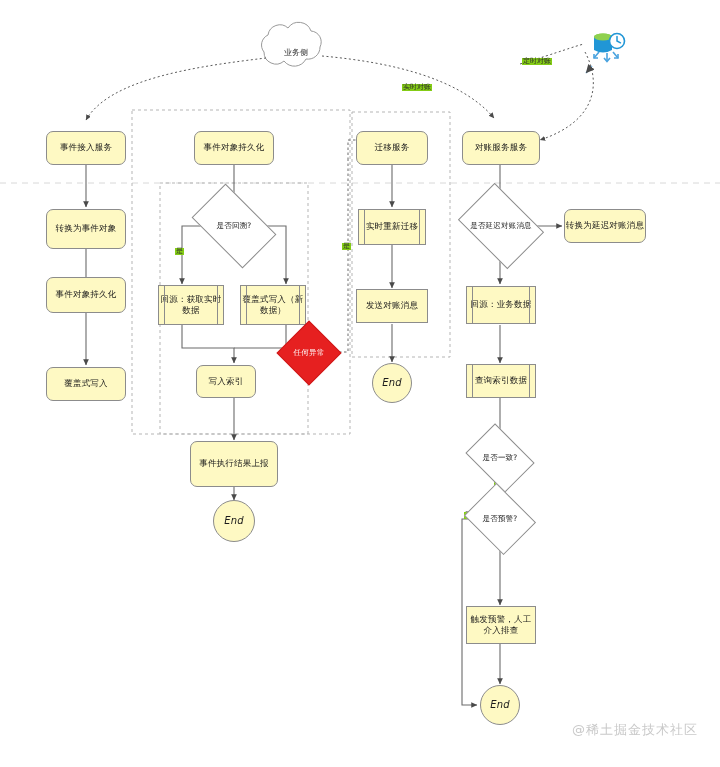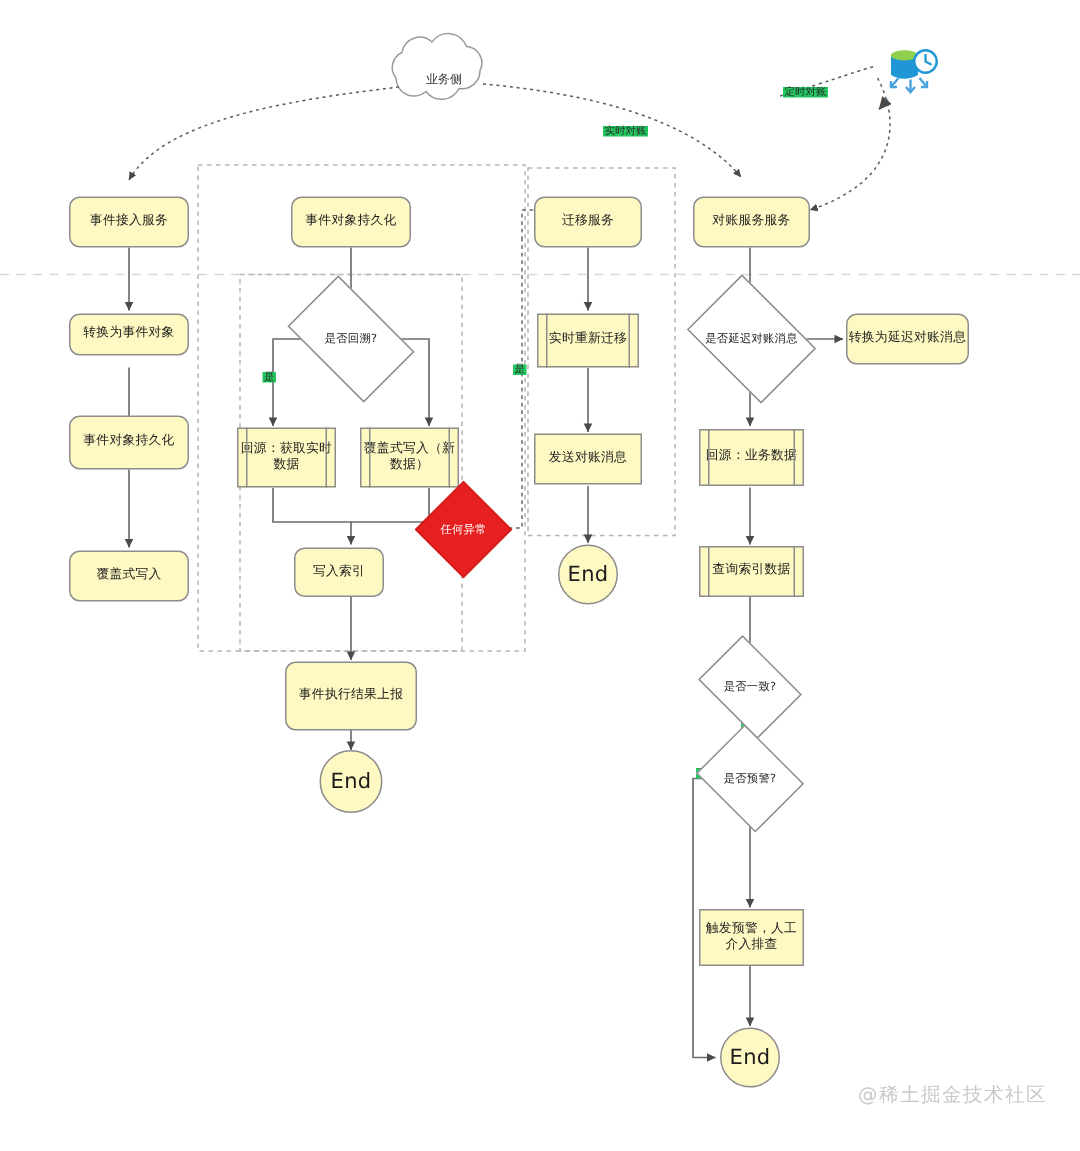--- a/index.html
+++ b/index.html
@@ -18,42 +18,42 @@
   }
   .rounded{border-radius:7px;}
   .proc{border:1px solid #8c8c8c;}
   .predef{border:1px solid #8c8c8c;}
   .predef::before,.predef::after{
     content:"";position:absolute;top:-1px;bottom:-1px;width:0;border-left:1px solid #8c8c8c;
   }
   .predef::before{left:5px;}
   .predef::after{right:5px;}
   .terminator{
-    border-radius:50%;font-size:14px;
+    border-radius:50%;font-size:10px;font-style:italic;
   }
   .diamond{
     border:none;background:transparent;
   }
   .diamond .dshape{
     position:absolute;inset:0;
     background:#ffffff;border:1px solid #8c8c8c;
     transform:rotate(45deg);
   }
   .diamond .dtext{
     position:relative;z-index:2;font-size:7.5px;line-height:1.25;
     width:100%;text-align:center;padding:0 2px;box-sizing:border-box;
   }
   .diamond.alert .dshape{background:#e62020;border-color:#cf1a1a;}
   .diamond.alert .dtext{color:#ffffff;font-size:7.5px;}
   .cloudlabel{
     position:absolute;font-size:8px;color:#333;
     display:flex;align-items:center;justify-content:center;width:100%;height:100%;
   }
   .edgelabel{
-    position:absolute;font-size:7px;color:#2b2b2b;background:#22c55e;
+    position:absolute;font-size:7px;color:#2b2b2b;background:#84cc16;
     padding:0 1px;line-height:1;
   }
   .watermark{
     position:absolute;right:22px;bottom:28px;
     font-size:13px;color:#c9c9c9;letter-spacing:1px;
   }
   .sched-icon{position:absolute;left:586px;top:28px;width:44px;height:44px;}
 </style>
 </head>
 <body>
@@ -169,21 +169,21 @@
 </div>
 
 <div class="edgelabel" style="left:402px;top:64px;margin-top:20px;">实时对账</div>
 <div class="edgelabel" style="left:522px;top:58px;">定时对账</div>
 <div class="edgelabel" style="left:175px;top:248px;">是</div>
 <div class="edgelabel" style="left:342px;top:243px;">是</div>
 <div class="edgelabel" style="left:494px;top:478px;">否</div>
 <div class="edgelabel" style="left:464px;top:512px;">否</div>
 
 <div class="node rounded" style="left:46px;top:131px;width:80px;height:34px;">事件接入服务</div>
-<div class="node rounded" style="left:46px;top:209px;width:80px;height:28px;">转换为事件对象</div>
+<div class="node rounded" style="left:46px;top:209px;width:80px;height:40px;">转换为事件对象</div>
 <div class="node rounded" style="left:46px;top:277px;width:80px;height:36px;">事件对象持久化</div>
 <div class="node rounded" style="left:46px;top:367px;width:80px;height:34px;">覆盖式写入</div>
 
 <div class="node rounded" style="left:194px;top:131px;width:80px;height:34px;">事件对象持久化</div>
 
 <div class="node diamond" style="left:198px;top:202px;width:72px;height:48px;">
   <span class="dshape"></span>
   <span class="dtext">是否回溯?</span>
 </div>
 

